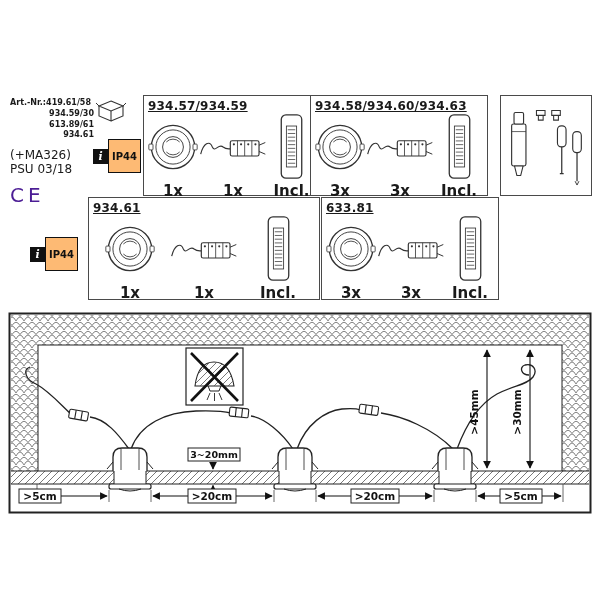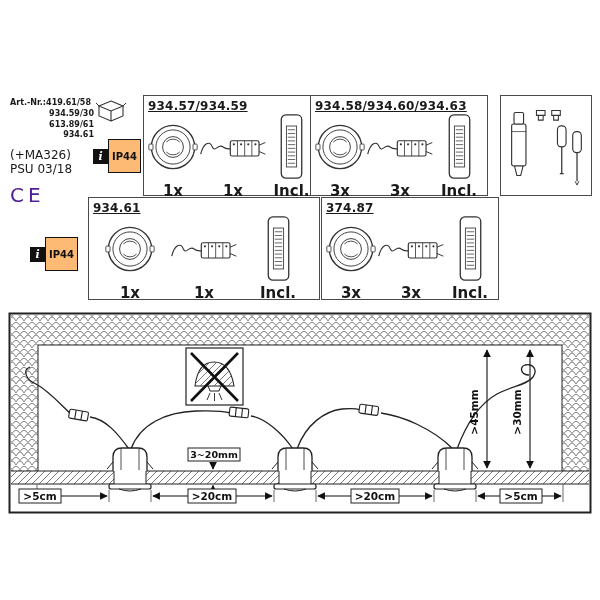--- a/index.html
+++ b/index.html
@@ -205,21 +205,21 @@
             <svg width="25" height="67" viewBox="0 0 26 72">
               <use href="#sym-driver"></use>
             </svg>
           </div>
         <div class="qty">Incl.</div>
       </div>
     </div>
   </div>
 
   <div class="panel" style="left:321px;top:197px;width:178px;height:103px">
-    <div class="panel-title">374.87</div>
+    <div class="panel-title">633.81</div>
     <div class="panel-items">
       <div class="item">
         <div class="draw">
             <svg width="50" height="50" viewBox="0 0 60 60">
               <use href="#sym-spot"></use>
             </svg>
           </div>
         <div class="qty">3x</div>
       </div>
       <div class="item">

